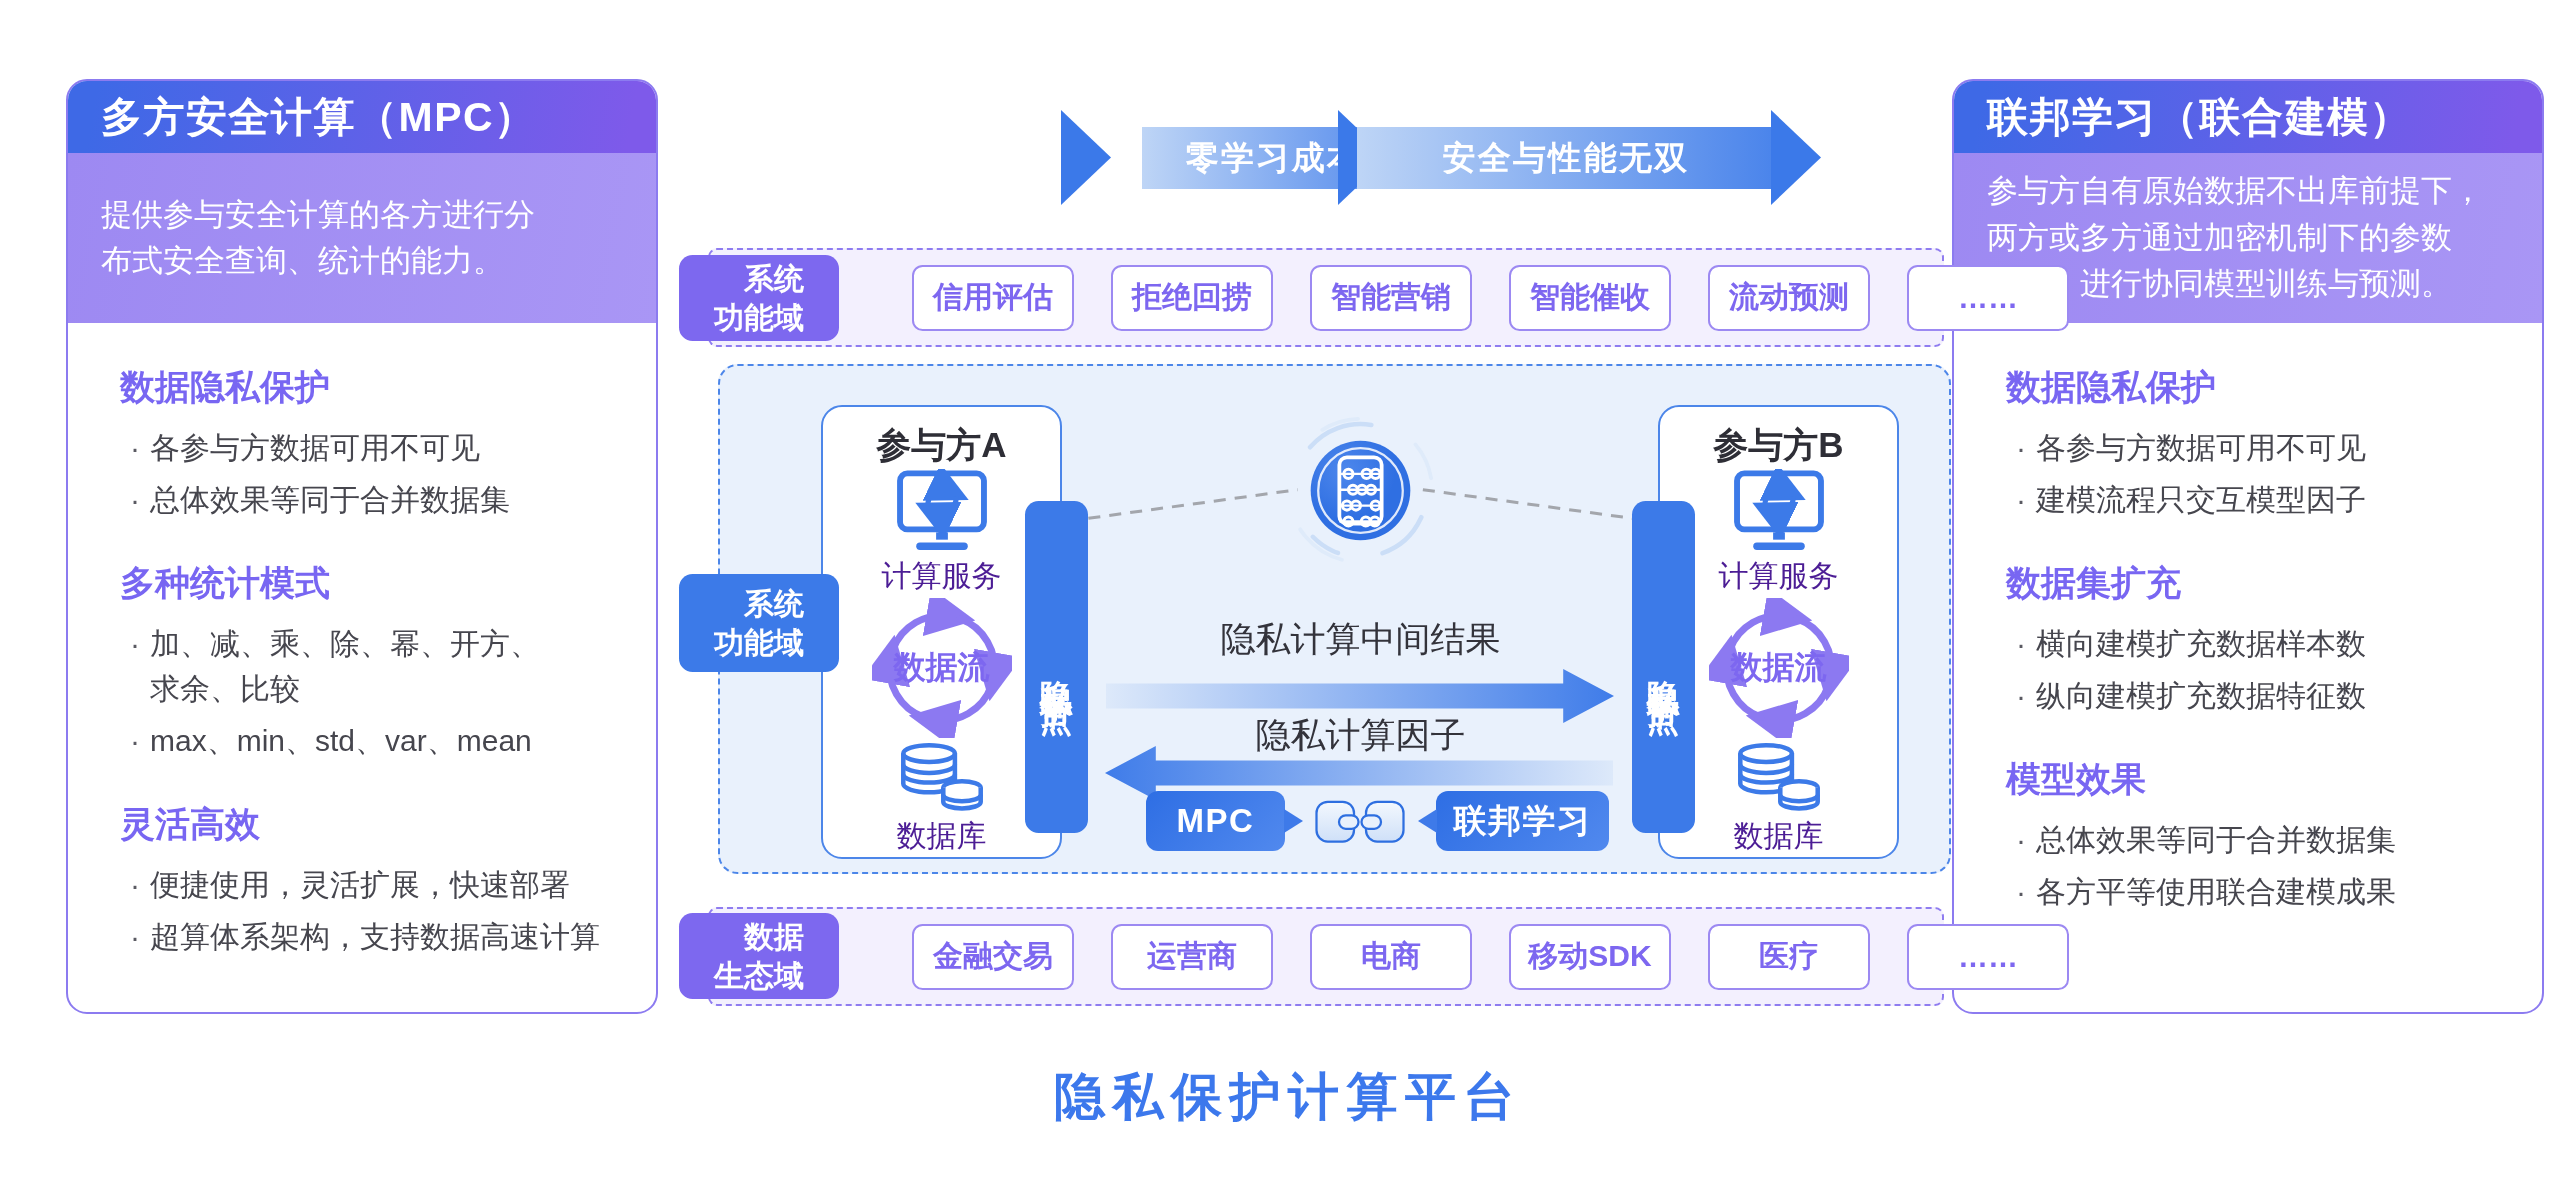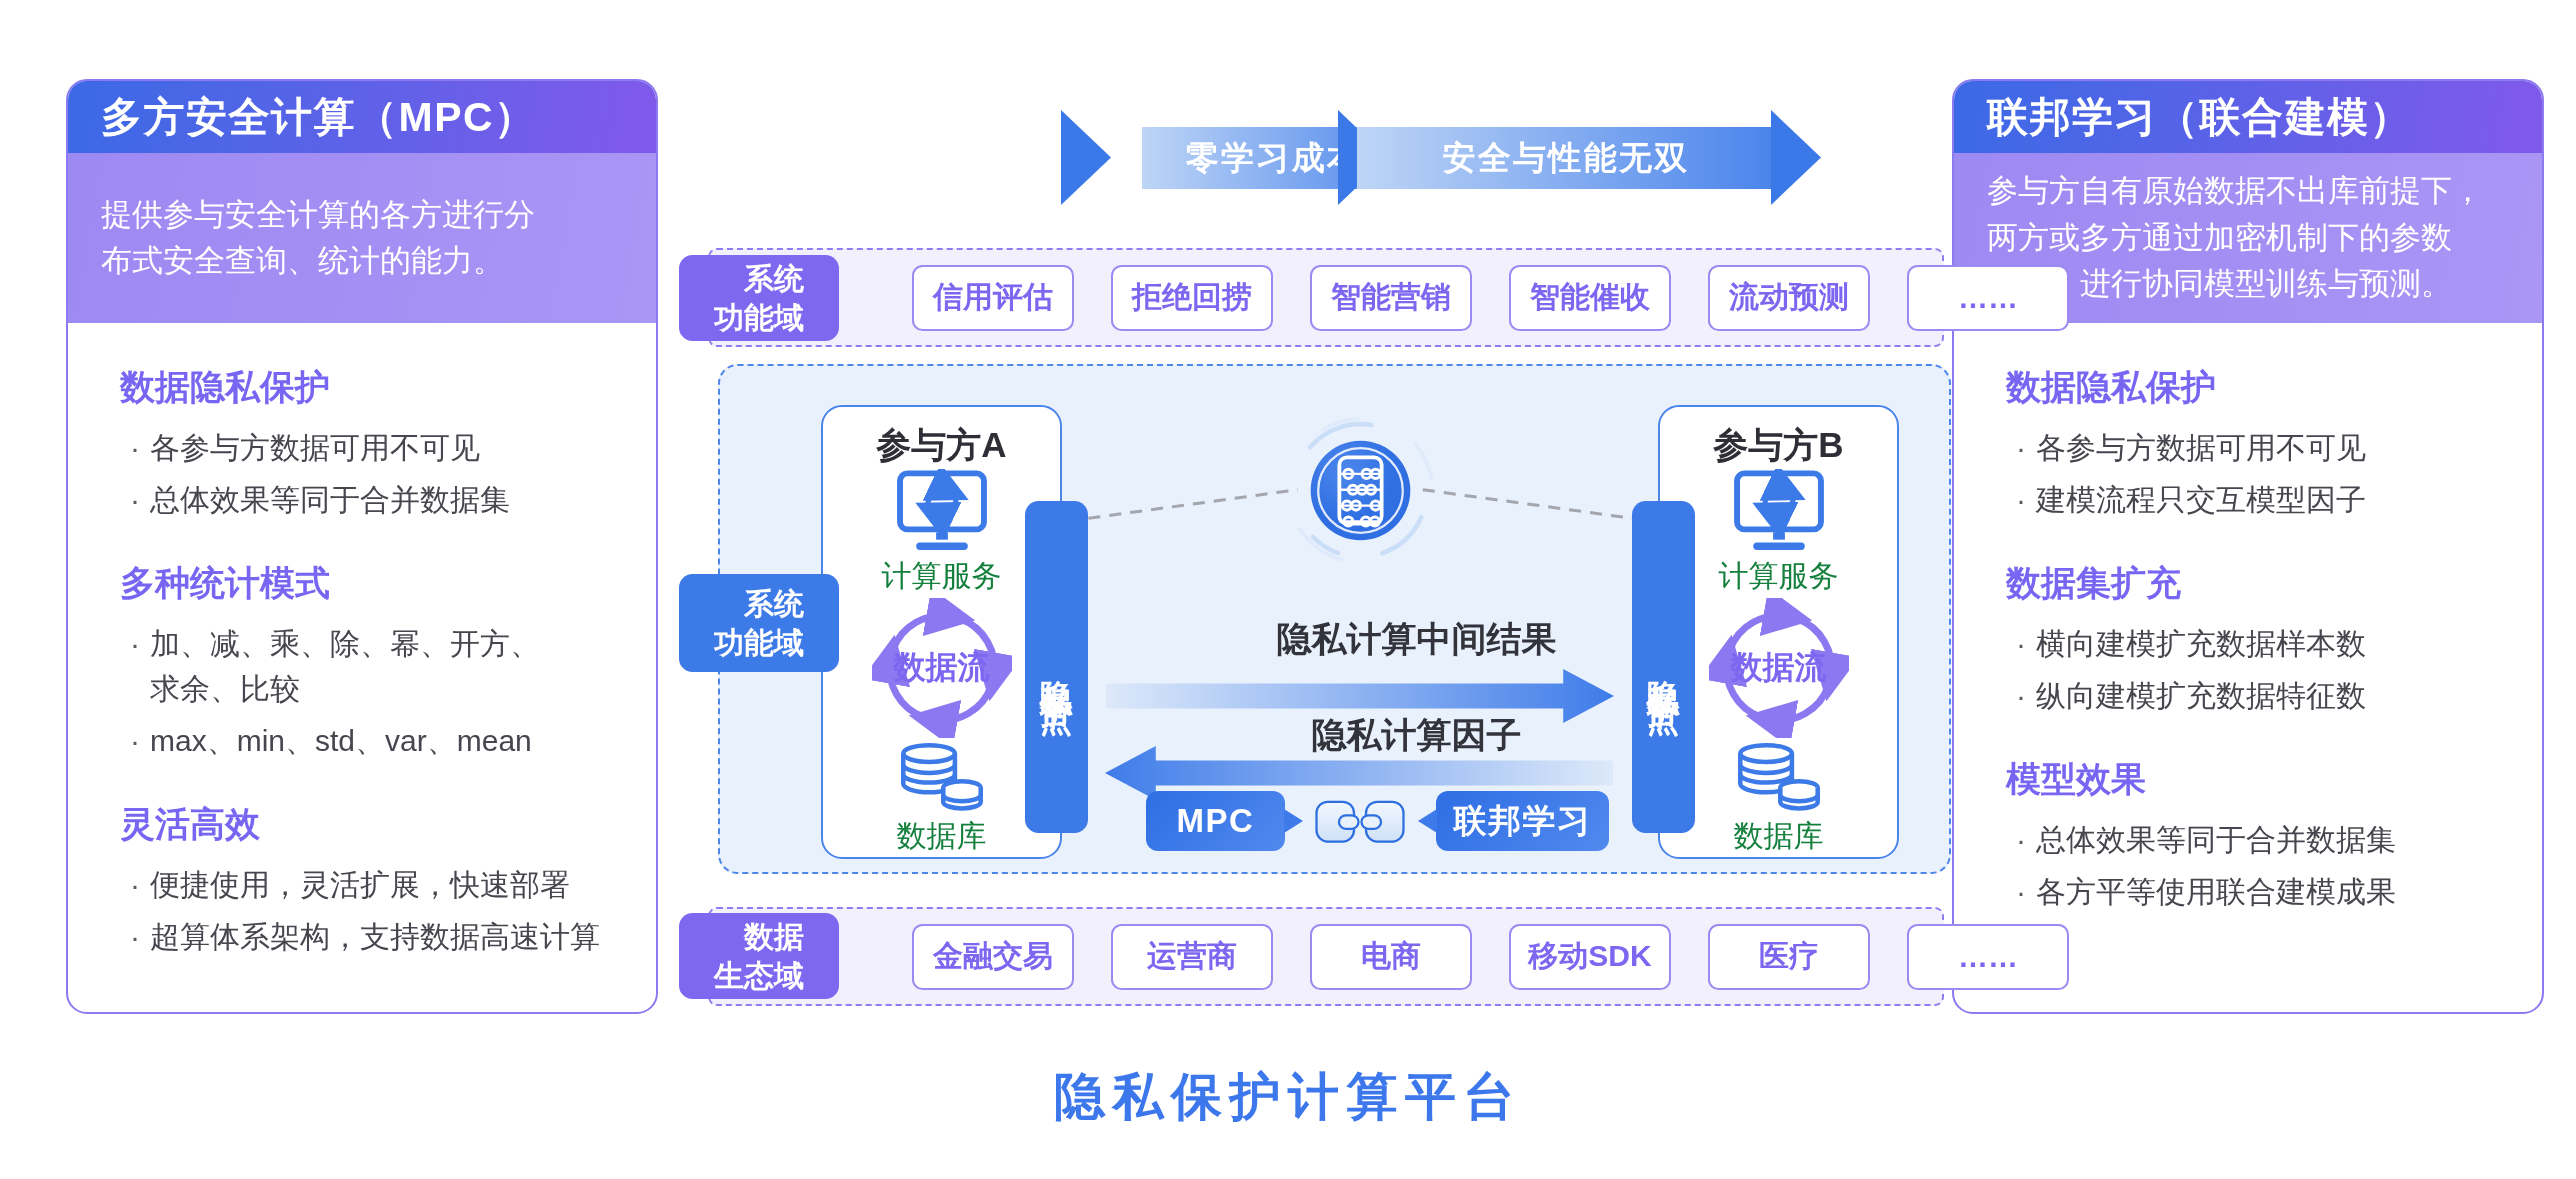--- a/index.html
+++ b/index.html
@@ -53,32 +53,32 @@
   .row-label.blue{background:#3C7AE8;height:98px;top:574px;}
 
   
   .core{position:absolute;left:718px;top:364px;width:1233px;height:510px;
     background:#E9F1FC;border:2.3px dashed #4C86E9;border-radius:19.6px;box-sizing:border-box;}
   .party{position:absolute;top:405px;width:241px;height:454px;background:#fff;
     border:2.3px solid #4C86E9;border-radius:21px;box-sizing:border-box;
     display:flex;flex-direction:column;align-items:center;z-index:2;}
   #partyA{left:821px;}#partyB{left:1658px;}
   .party-title{margin-top:15px;font-size:35px;font-weight:bold;color:#2E2E36;}
-  .icon-caption{font-size:30px;color:#15803d;}
+  .icon-caption{font-size:30px;color:#4c1d95;}
   .flow-wrap{position:relative;width:140px;height:140px;margin:1.5px 0;}
   .flow-text{position:absolute;inset:0;display:flex;align-items:center;justify-content:center;
     font-size:32px;font-weight:bold;color:#7D67F0;}
   .node{position:absolute;top:501px;width:63px;height:332px;background:#3C7AE8;border-radius:13.6px;
     color:#fff;font-size:32px;font-weight:bold;writing-mode:vertical-rl;text-orientation:upright;
     display:flex;align-items:center;justify-content:center;letter-spacing:4.5px;z-index:4;}
   #nodeA{left:1025px;}#nodeB{left:1632px;}
   .connector-svg{position:absolute;inset:0;pointer-events:none;z-index:1;}
   .abacus-svg{position:absolute;left:1285px;top:415px;z-index:2;}
-  .flow-label{position:absolute;left:1164px;width:505px;text-align:center;
-    font-size:35px;font-weight:bold;color:#33333B;z-index:2;}
+  .flow-label{position:absolute;left:1108px;width:505px;text-align:center;
+    font-size:35px;font-weight:normal;color:#33333B;z-index:2;}
   #labelMid{top:616px;}#labelFactor{top:712px;}
   .harrow{position:absolute;width:508px;height:54px;z-index:2;}
   #arrowR{left:1106px;top:669px;background:linear-gradient(90deg,#DDE9FA,#3F7CE9);
     clip-path:polygon(0 27%,90% 27%,90% 0,100% 50%,90% 100%,90% 73%,0 73%);}
   #arrowL{left:1105px;top:746px;background:linear-gradient(90deg,#3F7CE9,#DDE9FA);
     clip-path:polygon(100% 27%,10% 27%,10% 0,0 50%,10% 100%,10% 73%,100% 73%);}
   .bubble{position:absolute;top:791px;height:60px;border-radius:12px;color:#fff;
     font-size:33px;font-weight:bold;display:flex;align-items:center;justify-content:center;
     background:linear-gradient(135deg,#2E6EE4,#5189EE);z-index:2;letter-spacing:1.5px;}
   #mpcBubble{left:1146px;width:139px;}

